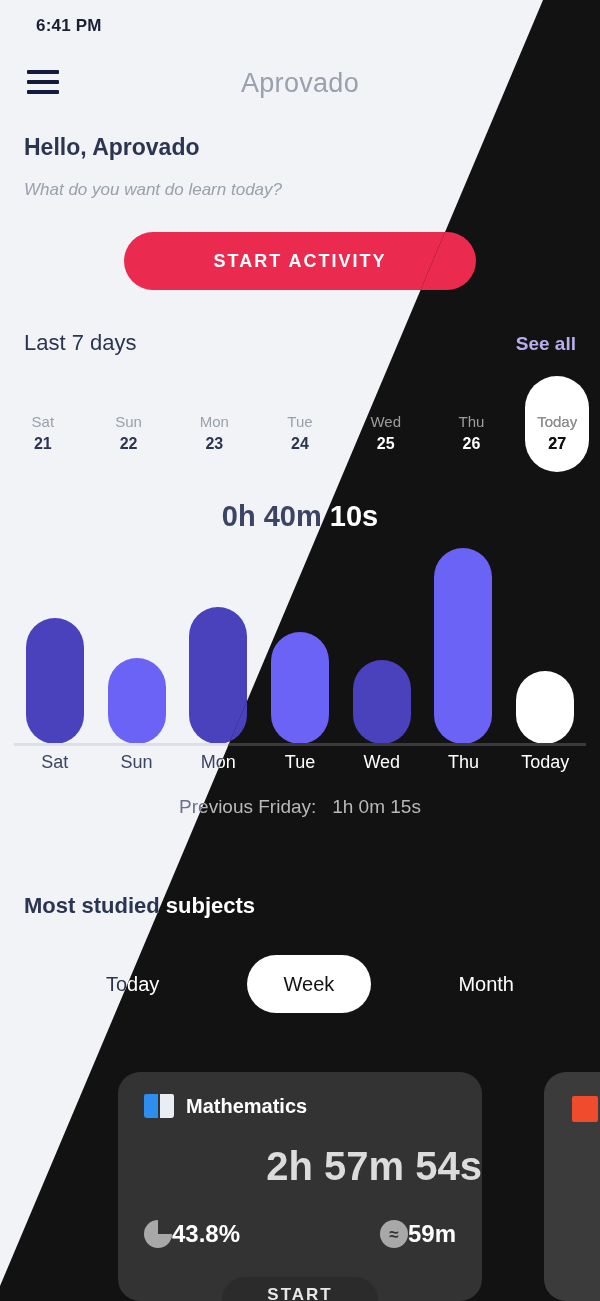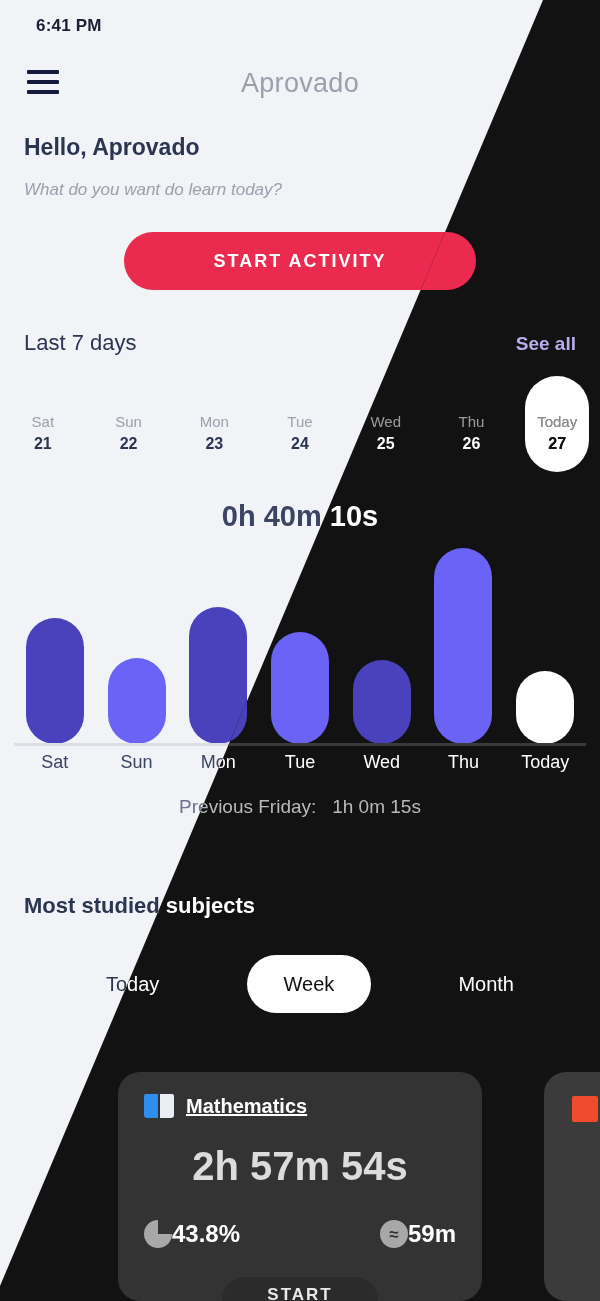--- a/index.html
+++ b/index.html
@@ -134,23 +134,23 @@
     background:#333333; border-radius:22px; overflow:hidden;
   }
   .card.primary{ left:0; }
   .card.peek{ left:426px; width:364px; background:#3b3b3b; }
 
   .card-head{ position:absolute; left:26px; top:22px; display:flex; align-items:center; gap:12px; }
   .bookicon{ width:30px; height:24px; position:relative; }
   .bookicon .pg{ position:absolute; top:0; width:14px; height:24px; background:#2d8ef0; }
   .bookicon .pg.left{ left:0; border-radius:2px 0 0 3px; }
   .bookicon .pg.right{ left:16px; background:#e9eef5; border-radius:0 2px 3px 0; }
-  .card-title{ font-size:20px; font-weight:bold; color:#ffffff;text-decoration:underline; }
-
-  .card-time{ position:absolute; left:0; top:72px; width:364px; text-align:center; font-size:40px; font-weight:bold; color:#dcdcdc; }
+  .card-title{ font-size:20px; font-weight:bold; color:#ffffff; }
+
+  .card-time{ position:absolute; left:0; top:72px; width:364px; text-align:right; font-size:40px; font-weight:bold; color:#dcdcdc; }
 
   .card-stats{ position:absolute; left:26px; top:148px; width:312px; display:flex; justify-content:space-between; align-items:center; }
   .stat{ display:flex; align-items:center; font-size:24px; font-weight:bold; color:#ffffff; }
   .pieicon{ width:28px; height:28px; border-radius:50%; background:#a8a8a8; position:relative; }
   .pieicon::after{ content:""; position:absolute; right:0; top:0; width:14px; height:14px; background:#333333; }
   .waveicon{ width:28px; height:28px; border-radius:50%; background:#a8a8a8; display:flex; align-items:center; justify-content:center; color:#333333; font-size:17px; font-weight:bold; line-height:1; }
 
   .card-start{
     position:absolute; left:104px; top:205px; width:156px; height:46px;
     border-radius:23px; background:#2b2b2b; border:0;

